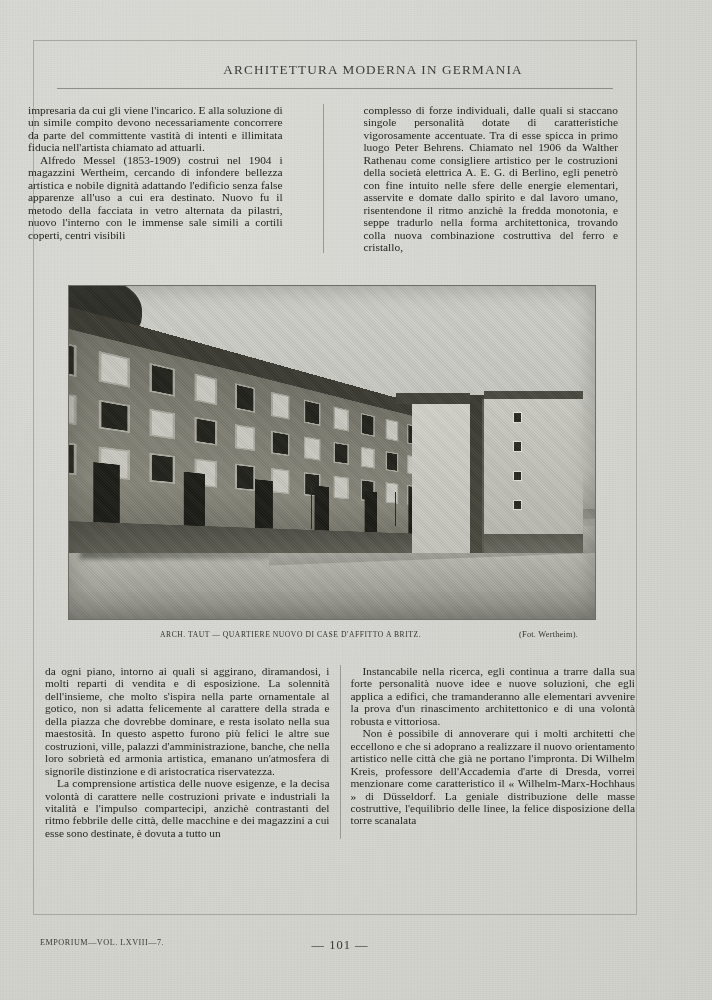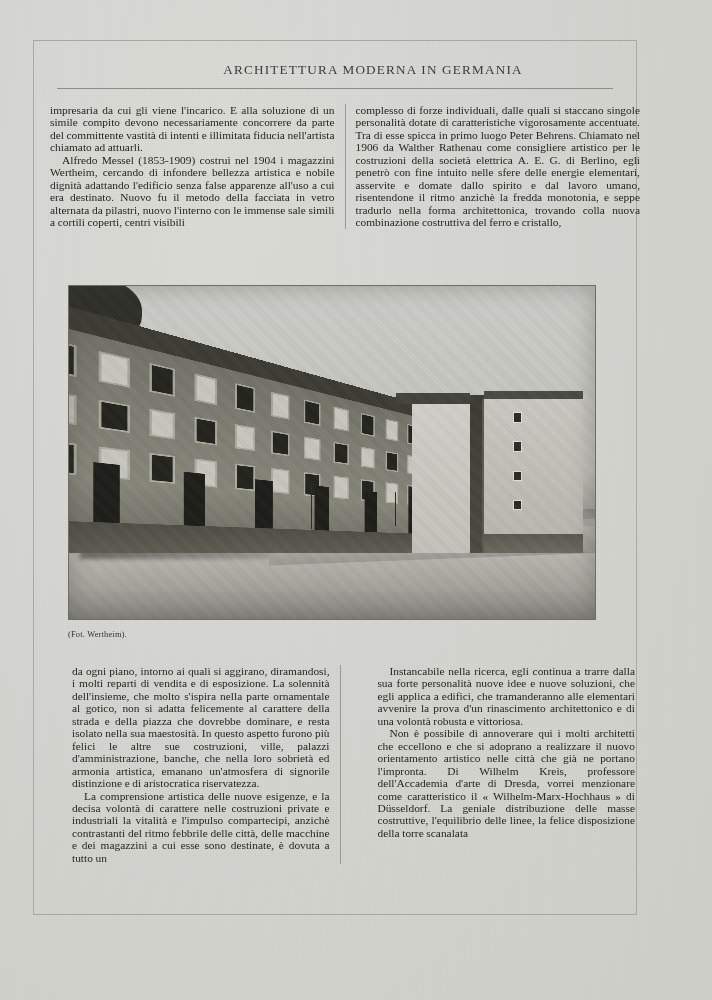--- a/index.html
+++ b/index.html
@@ -58,25 +58,25 @@
     word-spacing:-0.2px;
   }
   .col p{margin:0;text-indent:12px;}
   .col p.noind{text-indent:0;}
   .coldiv{
     width:1px;background:#9a9a94;
     margin:0 10px;
     align-self:stretch;
   }
 
-  #top-cols{left:50px;top:104px;width:590px;}
+  #top-cols{left:28px;top:104px;width:590px;gap:30px;}
   #top-cols .col{width:288px;}
 
   #bot-cols{left:45px;top:665px;width:590px;}
-  #bot-cols .col{width:288px;margin-left:27px;}
+  #bot-cols .col{width:288px;}
 
   
   #figure{
     position:absolute;left:68px;top:285px;width:528px;height:335px;
     border:1px solid #6d6d66;
     box-sizing:border-box;
     overflow:hidden;
     background:#bdbdb7;
   }
   #photo{position:absolute;inset:0;overflow:hidden;}
@@ -372,28 +372,33 @@
 
       <div class="lamp" style="left:46%;bottom:27%;height:13%;"></div>
       <div class="lamp" style="left:62%;bottom:28%;height:10%;"></div>
 
       <div class="fig-grain"></div>
       <div class="fig-vignette"></div>
     </div>
   </div>
 
   <div id="caption">
+    <span class="cap-main">ARCH. TAUT — QUARTIERE NUOVO DI CASE D'AFFITTO A BRITZ.</span>
     <span class="cap-credit">(Fot. Wertheim).</span>
   </div>
 
   <div class="colwrap" id="bot-cols">
     <div class="col">
       <p class="noind">da ogni piano, intorno ai quali si aggirano, diramandosi, i molti reparti di vendita e di esposizione. La solennità dell'insieme, che molto s'ispira nella parte ornamentale al gotico, non si adatta felicemente al carattere della strada e della piazza che dovrebbe dominare, e resta isolato nella sua maestosità. In questo aspetto furono più felici le altre sue costruzioni, ville, palazzi d'amministrazione, banche, che nella loro sobrietà ed armonia artistica, emanano un'atmosfera di signorile distinzione e di aristocratica riservatezza.</p>
       <p>La comprensione artistica delle nuove esigenze, e la decisa volontà di carattere nelle costruzioni private e industriali la vitalità e l'impulso compartecipi, anzichè contrastanti del ritmo febbrile delle città, delle macchine e dei magazzini a cui esse sono destinate, è dovuta a tutto un</p>
     </div>
     <div class="coldiv"></div>
     <div class="col">
       <p>Instancabile nella ricerca, egli continua a trarre dalla sua forte personalità nuove idee e nuove soluzioni, che egli applica a edifici, che tramanderanno alle elementari avvenire la prova d'un rinascimento architettonico e di una volontà robusta e vittoriosa.</p>
       <p>Non è possibile di annoverare qui i molti architetti che eccellono e che si adoprano a realizzare il nuovo orientamento artistico nelle città che già ne portano l'impronta. Di Wilhelm Kreis, professore dell'Accademia d'arte di Dresda, vorrei menzionare come caratteristico il « Wilhelm-Marx-Hochhaus » di Düsseldorf. La geniale distribuzione delle masse costruttive, l'equilibrio delle linee, la felice disposizione della torre scanalata</p>
     </div>
   </div>
 
+  <div id="footer">
+    <span id="imprint">EMPORIUM—VOL. LXVIII—7.</span>
+    <span id="folio">— 101 —</span>
+  </div>
 </div>
 
 </body></html>

